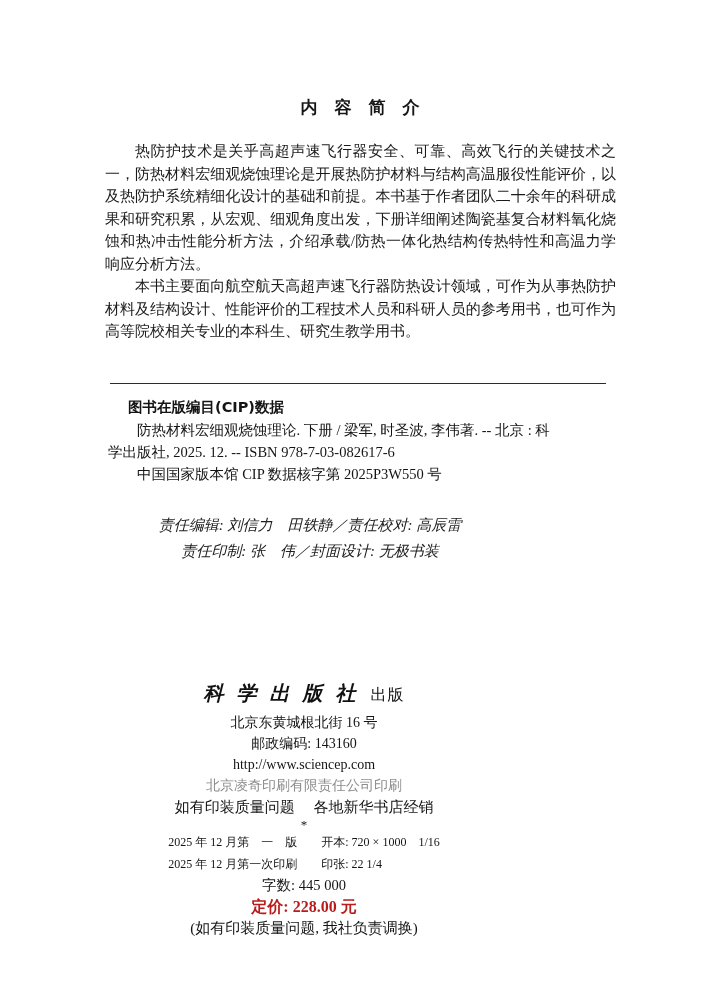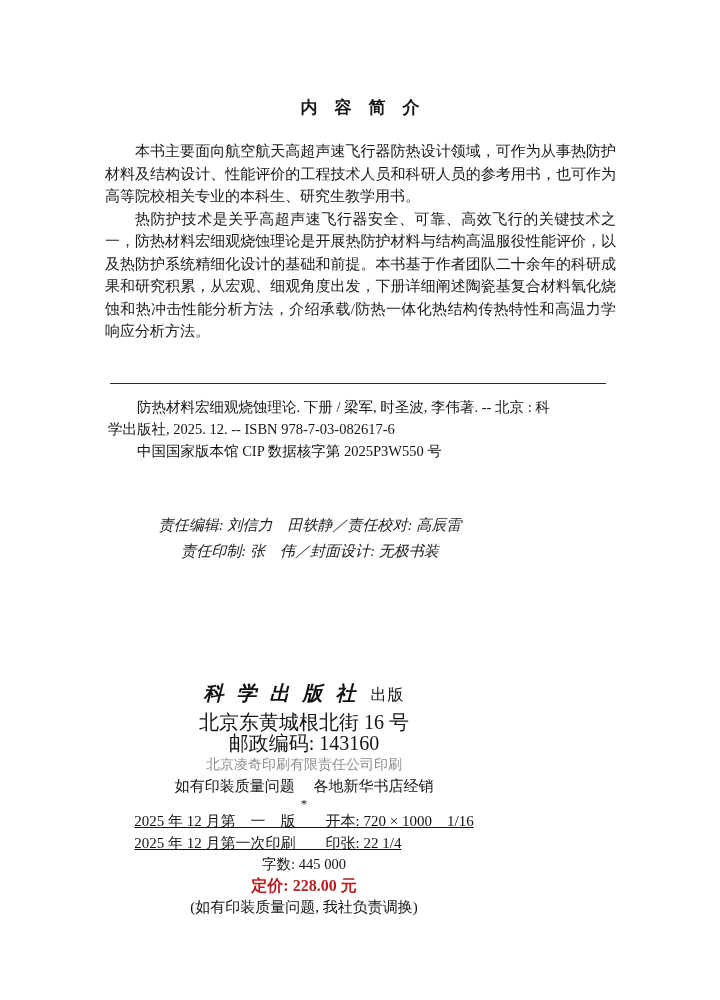--- a/index.html
+++ b/index.html
@@ -97,73 +97,74 @@
     font-style: italic;
     letter-spacing: 13px;
     color: #111111;
   }
   .publish-label {
     font-size: 16px;
     letter-spacing: 1px;
     margin-left: 2px;
     font-style: normal;
   }
-  .pub-address, .pub-postcode, .pub-site { font-size: 20px; line-height: 21px; }
+  .pub-address, .pub-postcode, .pub-site { font-size: 14px; line-height: 21px; }
   .pub-printer { font-size: 14px; line-height: 21px; color: #8c8c8c; }
   .pub-dist { font-size: 15px; line-height: 22px; }
   .star-sep { font-size: 13px; line-height: 13px; }
 
   .printrun {
     display: inline-block;
     text-align: left;
-    font-size: 15px;
+    font-size: 12px;
     line-height: 21.5px;
     margin-top: 1px;
-    text-decoration: underline;
   }
   .wordcount { font-size: 14.5px; line-height: 21px; }
   .price {
     font-size: 16px;
     font-weight: bold;
     line-height: 22px;
     color: #b91c1c;
   }
   .reprint-note { font-size: 15px; line-height: 21px; }
 </style>
 </head>
 <body>
 
 <div class="page">
 
   <div class="intro-title">内容简介</div>
 
   <div class="intro">
+    <p>热防护技术是关乎高超声速飞行器安全、可靠、高效飞行的关键技术之一，防热材料宏细观烧蚀理论是开展热防护材料与结构高温服役性能评价，以及热防护系统精细化设计的基础和前提。本书基于作者团队二十余年的科研成果和研究积累，从宏观、细观角度出发，下册详细阐述陶瓷基复合材料氧化烧蚀和热冲击性能分析方法，介绍承载/防热一体化热结构传热特性和高温力学响应分析方法。</p>
     <p>本书主要面向航空航天高超声速飞行器防热设计领域，可作为从事热防护材料及结构设计、性能评价的工程技术人员和科研人员的参考用书，也可作为高等院校相关专业的本科生、研究生教学用书。</p>
-    <p>热防护技术是关乎高超声速飞行器安全、可靠、高效飞行的关键技术之一，防热材料宏细观烧蚀理论是开展热防护材料与结构高温服役性能评价，以及热防护系统精细化设计的基础和前提。本书基于作者团队二十余年的科研成果和研究积累，从宏观、细观角度出发，下册详细阐述陶瓷基复合材料氧化烧蚀和热冲击性能分析方法，介绍承载/防热一体化热结构传热特性和高温力学响应分析方法。</p>
   </div>
 
   <hr class="divider">
 
   <div class="cip">
+    <div class="cip-heading">图书在版编目(CIP)数据</div>
     <div class="cip-line-indent">防热材料宏细观烧蚀理论. 下册 / 梁军, 时圣波, 李伟著. -- 北京 : 科</div>
     <div>学出版社, 2025. 12. -- ISBN 978-7-03-082617-6</div>
     <div class="cip-line-indent">中国国家版本馆 CIP 数据核字第 2025P3W550 号</div>
   </div>
 
   <div class="credits">
     <div>责任编辑: 刘信力　田轶静／责任校对: 高辰雷</div>
     <div>责任印制: 张　伟／封面设计: 无极书装</div>
   </div>
 
   <div class="colophon">
     <div class="logo-line">
       <span class="press-logo">科学出版社</span><span class="publish-label">出版</span>
     </div>
     <div class="pub-address">北京东黄城根北街 16 号</div>
     <div class="pub-postcode">邮政编码: 143160</div>
+    <div class="pub-site">http://www.sciencep.com</div>
     <div class="pub-printer">北京凌奇印刷有限责任公司印刷</div>
     <div class="pub-dist">如有印装质量问题　 各地新华书店经销</div>
     <div class="star-sep">*</div>
     <div>
       <div class="printrun">
         <div>2025 年 12 月第　一　版　　开本: 720 × 1000　1/16</div>
         <div>2025 年 12 月第一次印刷　　印张: 22 1/4</div>
       </div>
     </div>
     <div class="wordcount">字数: 445 000</div>

